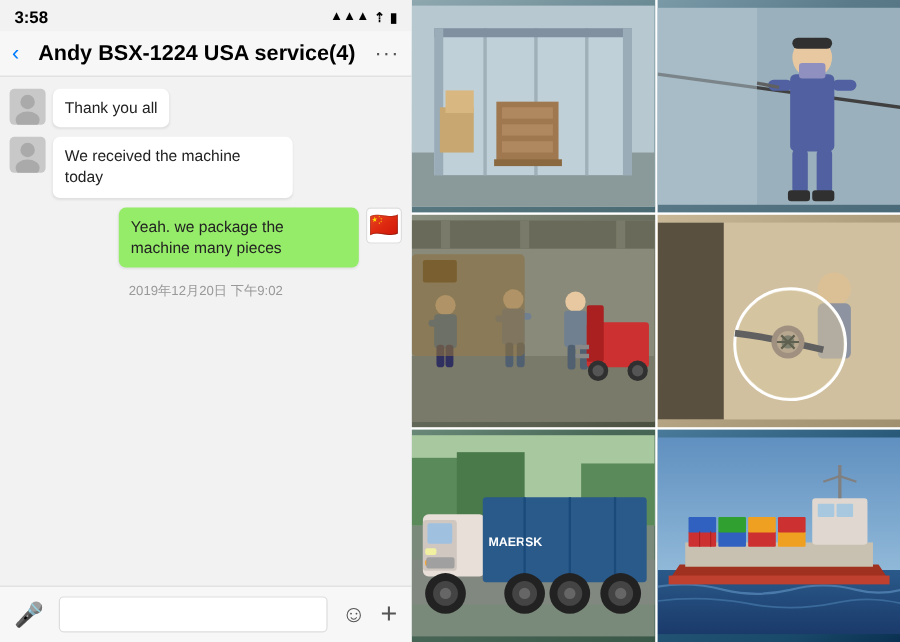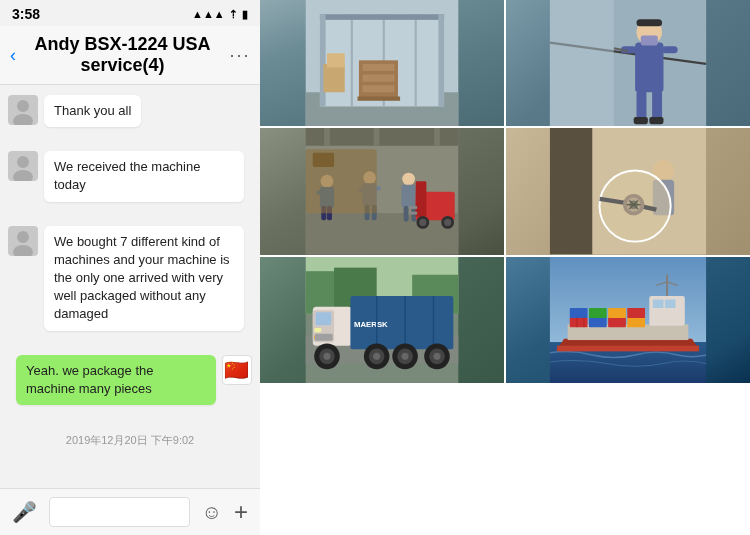--- a/index.html
+++ b/index.html
@@ -7,21 +7,21 @@
       width: 750px;
       height: 535px;
       font-family: -apple-system, 'PingFang SC', 'Helvetica Neue', Arial, sans-serif;
       display: flex;
       overflow: hidden;
       background: #fff;
     }
 
     
     .chat-panel {
-      width: 260px;
+      width: 343px;
       height: 535px;
       background: #f2f2f2;
       display: flex;
       flex-direction: column;
       flex-shrink: 0;
     }
 
     
     .status-bar {
       background: #f2f2f2;
@@ -62,21 +62,21 @@
       letter-spacing: 1px;
     }
 
     
     .messages-area {
       flex: 1;
       overflow-y: auto;
       padding: 10px 8px;
       display: flex;
       flex-direction: column;
-      gap: 24px;
+      gap: 8px;
     }
 
     .msg-row {
       display: flex;
       align-items: flex-start;
       gap: 6px;
     }
     .msg-row.sent {
       flex-direction: row-reverse;
     }
@@ -144,21 +144,21 @@
     }
     .add-icon {
       font-size: 22px;
       color: #555;
       cursor: pointer;
     }
 
     
     .photos-panel {
       flex: 1;
-      height: 383px;
+      height: 535px;
       display: grid;
       grid-template-columns: 1fr 1fr;
       grid-template-rows: 1fr 1fr 1fr;
       gap: 2px;
       background: #fff;
       overflow: hidden;
     }
 
     .photo {
       background: #ccc;
@@ -234,31 +234,20 @@
         <svg viewBox="0 0 30 30" width="30" height="30">
             <circle cx="15" cy="11" r="6" fill="#aaa"></circle>
             <ellipse cx="15" cy="26" rx="10" ry="7" fill="#aaa"></ellipse>
           </svg>
       </div>
       <div class="bubble">
         <span>We received the machine today</span>
       </div>
     </div>
 
-    <div class="msg-row">
-      <div class="avatar">
-        <svg viewBox="0 0 30 30" width="30" height="30">
-            <circle cx="15" cy="11" r="6" fill="#aaa"></circle>
-            <ellipse cx="15" cy="26" rx="10" ry="7" fill="#aaa"></ellipse>
-          </svg>
-      </div>
-      <div class="bubble">
-        <span>We bought 7 different kind of machines and your machine is the only one arrived with very well packaged without any damaged</span>
-      </div>
-    </div>
 
 
     <div class="msg-row sent">
       <div class="avatar flag" style="font-size:20px;">🇨🇳</div>
       <div class="bubble sent">
         <span>Yeah. we package the machine many pieces</span>
       </div>
     </div>
 
     <div class="timestamp">2019年12月20日 下午9:02</div>

